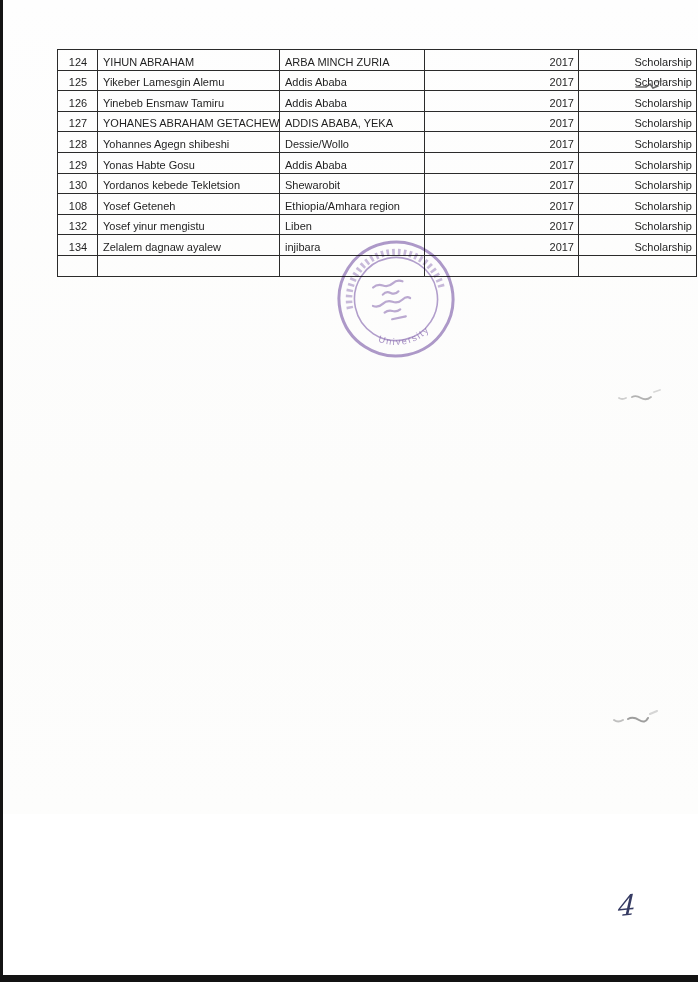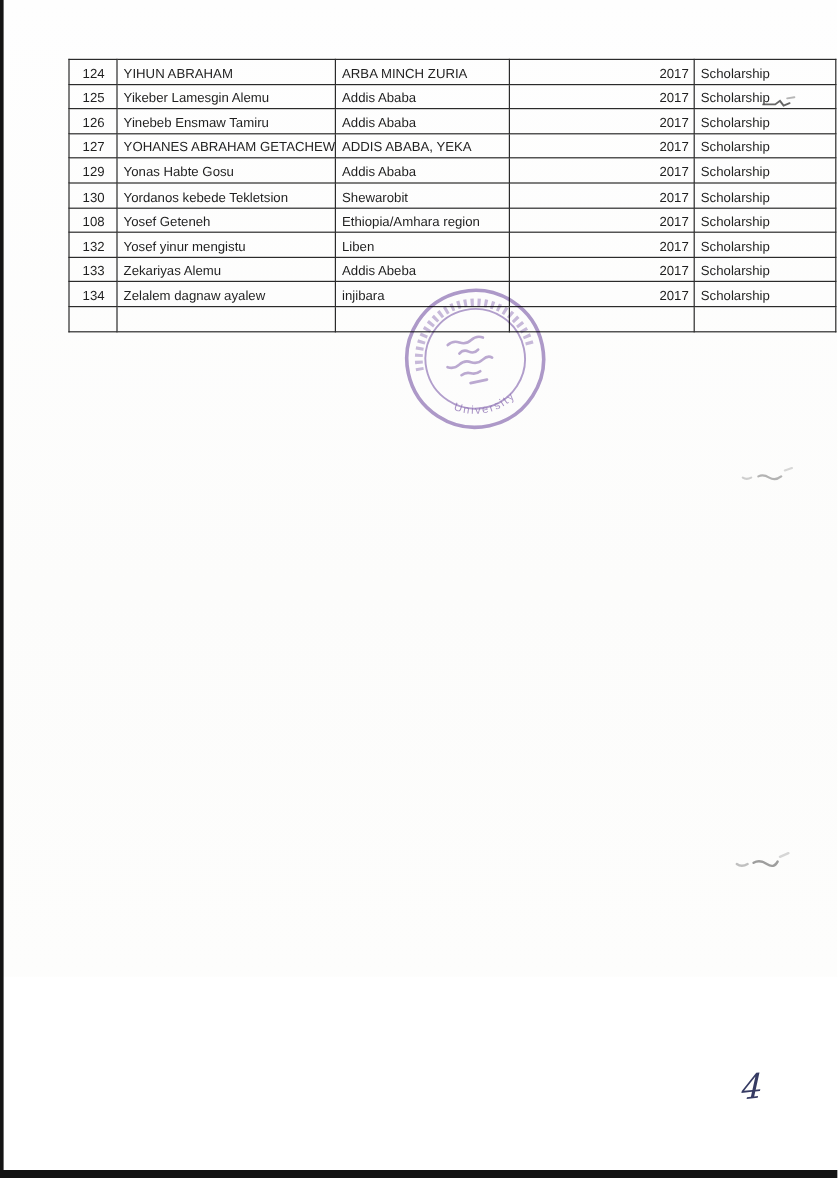--- a/index.html
+++ b/index.html
@@ -29,21 +29,21 @@
     border:1.6px solid #2b2b2b;
     padding:0 4px 2px 5px;
     vertical-align:bottom;
     height:17.6px;
     overflow:hidden;white-space:nowrap;
   }
   td.c-no{width:30px;text-align:center;padding-left:2px;}
   td.c-name{width:172px;}
   td.c-place{width:135px;}
   td.c-year{width:144px;text-align:right;}
-  td.c-status{width:108px;}
+  td.c-status{width:108px;text-align:right;}
   
   .stamp{
     position:absolute;left:334px;top:237px;width:124px;height:124px;
     mix-blend-mode:multiply;opacity:.82;
     transform:rotate(-12deg);
   }
   
   .page-number{
     position:absolute;left:618px;top:888px;width:40px;
     font-family:"DejaVu Serif", serif;font-style:italic;
@@ -85,20 +85,27 @@
           <td class="c-status">Scholarship</td>
         </tr>
         <tr>
           <td class="c-no">127</td>
           <td class="c-name">YOHANES ABRAHAM GETACHEW</td>
           <td class="c-place">ADDIS ABABA, YEKA</td>
           <td class="c-year">2017</td>
           <td class="c-status">Scholarship</td>
         </tr>
         <tr>
+          <td class="c-no">128</td>
+          <td class="c-name">Yohannes Agegn shibeshi</td>
+          <td class="c-place">Dessie/Wollo</td>
+          <td class="c-year">2017</td>
+          <td class="c-status">Scholarship</td>
+        </tr>
+        <tr>
           <td class="c-no">129</td>
           <td class="c-name">Yonas Habte Gosu</td>
           <td class="c-place">Addis Ababa</td>
           <td class="c-year">2017</td>
           <td class="c-status">Scholarship</td>
         </tr>
         <tr>
           <td class="c-no">130</td>
           <td class="c-name">Yordanos kebede Tekletsion</td>
           <td class="c-place">Shewarobit</td>
@@ -109,27 +116,20 @@
           <td class="c-no">108</td>
           <td class="c-name">Yosef Geteneh</td>
           <td class="c-place">Ethiopia/Amhara region</td>
           <td class="c-year">2017</td>
           <td class="c-status">Scholarship</td>
         </tr>
         <tr>
           <td class="c-no">132</td>
           <td class="c-name">Yosef yinur mengistu</td>
           <td class="c-place">Liben</td>
-          <td class="c-year">2017</td>
-          <td class="c-status">Scholarship</td>
-        </tr>
-        <tr>
-          <td class="c-no">133</td>
-          <td class="c-name">Zekariyas Alemu</td>
-          <td class="c-place">Addis Abeba</td>
           <td class="c-year">2017</td>
           <td class="c-status">Scholarship</td>
         </tr>
         <tr>
           <td class="c-no">134</td>
           <td class="c-name">Zelalem dagnaw ayalew</td>
           <td class="c-place">injibara</td>
           <td class="c-year">2017</td>
           <td class="c-status">Scholarship</td>
         </tr>

